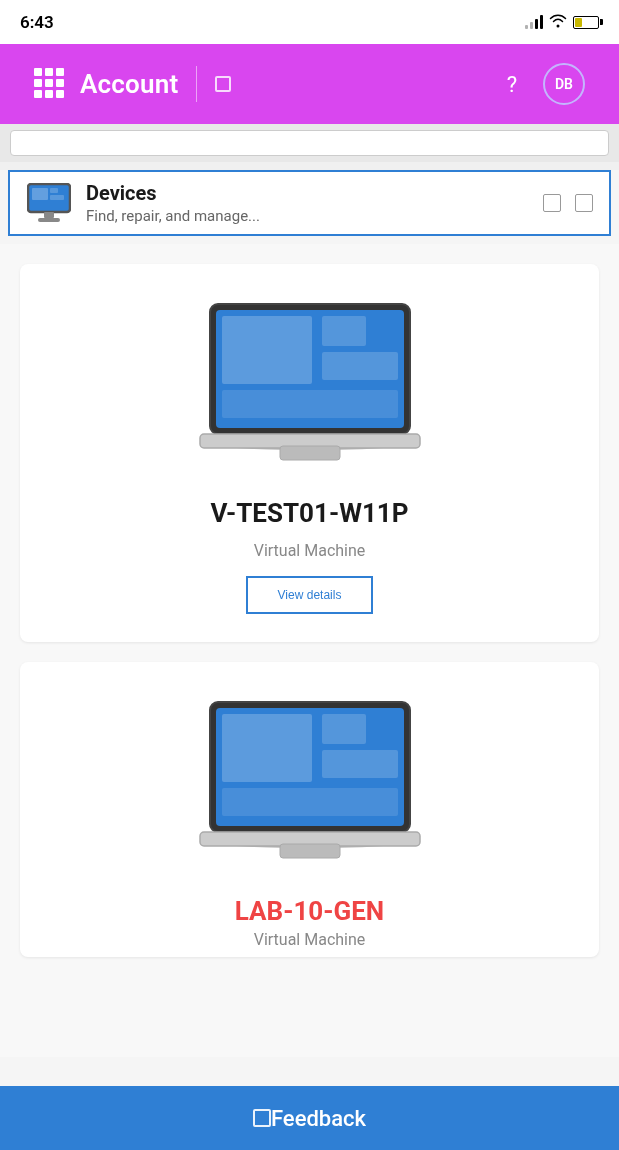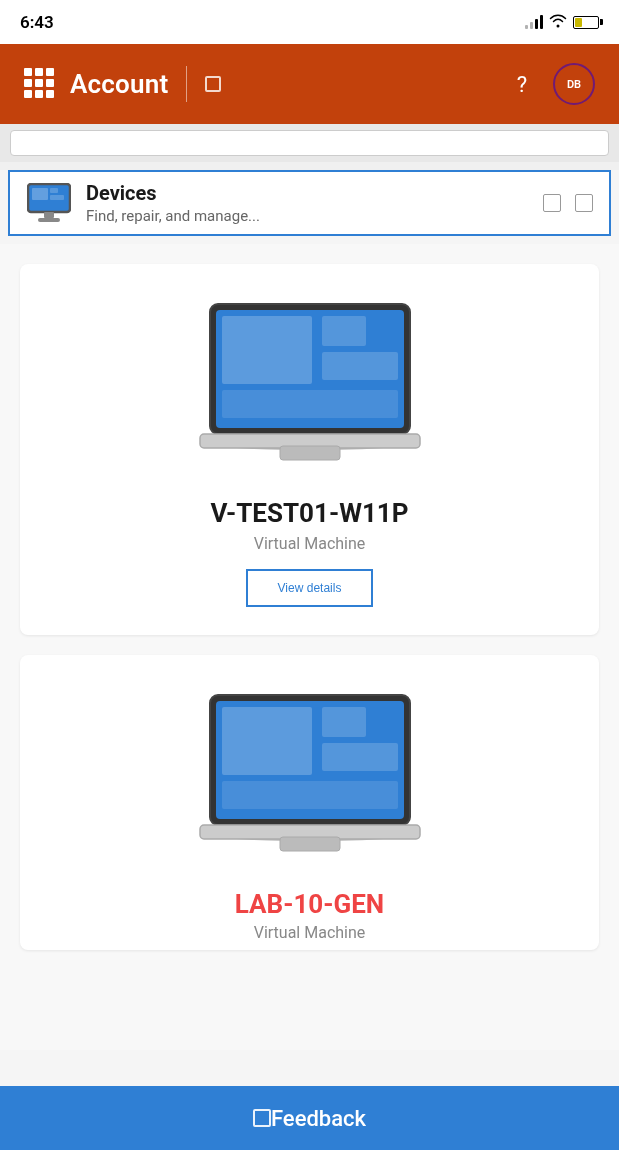--- a/index.html
+++ b/index.html
@@ -75,25 +75,25 @@
     }
     .battery-fill {
       background: #c8b800;
       height: 100%;
       width: 30%;
       border-radius: 1px;
     }
 
     
     .header {
-      background: #c2410c;
+      background: #d946ef;
       height: 80px;
       display: flex;
       align-items: center;
-      padding: 0 24px;
+      padding: 0 34px;
       gap: 14px;
     }
     .grid-icon {
       width: 32px;
       height: 32px;
       display: grid;
       grid-template-columns: repeat(3, 8px);
       grid-template-rows: repeat(3, 8px);
       gap: 3px;
       flex-shrink: 0;
@@ -125,26 +125,26 @@
       color: #fff;
       font-size: 22px;
       font-weight: 400;
       width: 34px;
       text-align: center;
     }
     .header-avatar {
       width: 42px;
       height: 42px;
       border-radius: 50%;
-      border: 2px solid #701a75;
+      border: 2px solid #c4b5fd;
       display: flex;
       align-items: center;
       justify-content: center;
       color: #fff;
-      font-size: 11px;
+      font-size: 14px;
       font-weight: 600;
       background: transparent;
     }
 
     
     .search-bar-container {
       background: #e8e8e8;
       padding: 6px 10px;
       height: 38px;
       display: flex;
@@ -232,21 +232,21 @@
     .laptop-svg {
       width: 240px;
       height: 180px;
     }
 
     .device-name {
       font-size: 26px;
       font-weight: 700;
       color: #1a1a1a;
       text-align: center;
-      margin-bottom: 6px;
+      margin-bottom: 13px;
     }
     .device-type {
       font-size: 16px;
       color: #888;
       margin-bottom: 16px;
     }
     .view-details-btn {
       border: 2px solid #2f7fd4;
       background: #fff;
       color: #2f7fd4;

